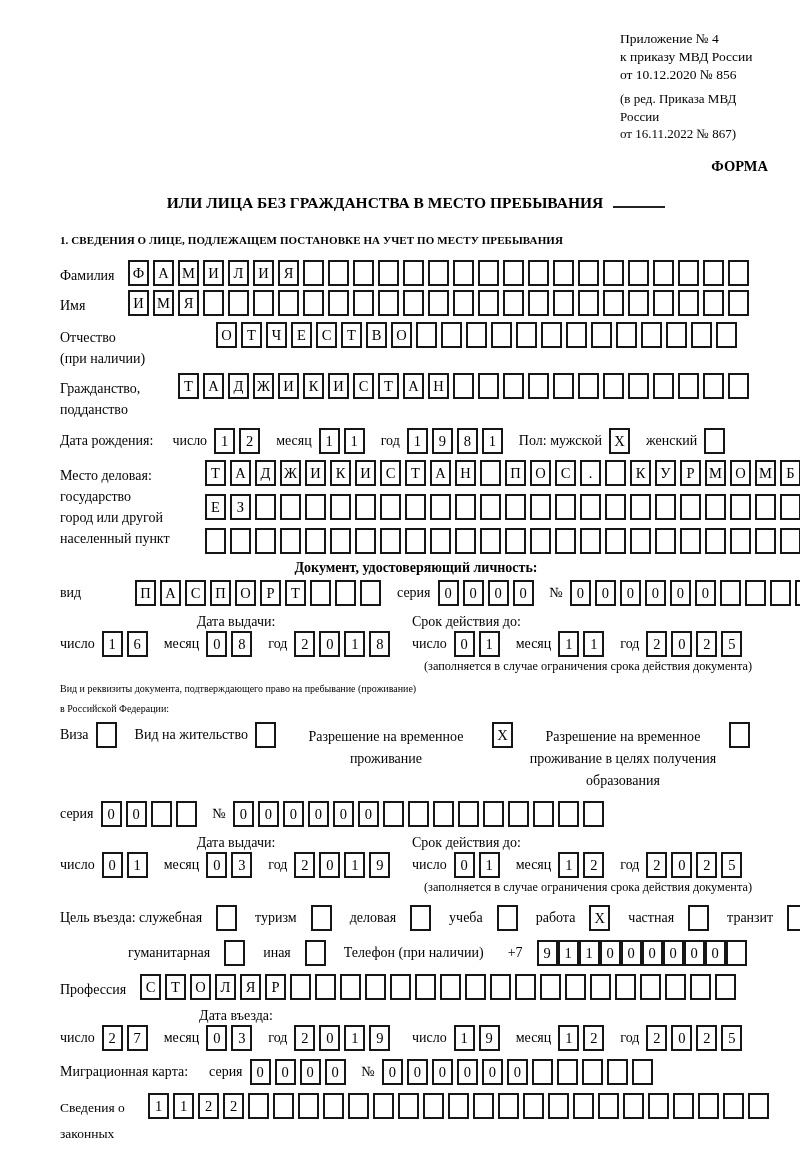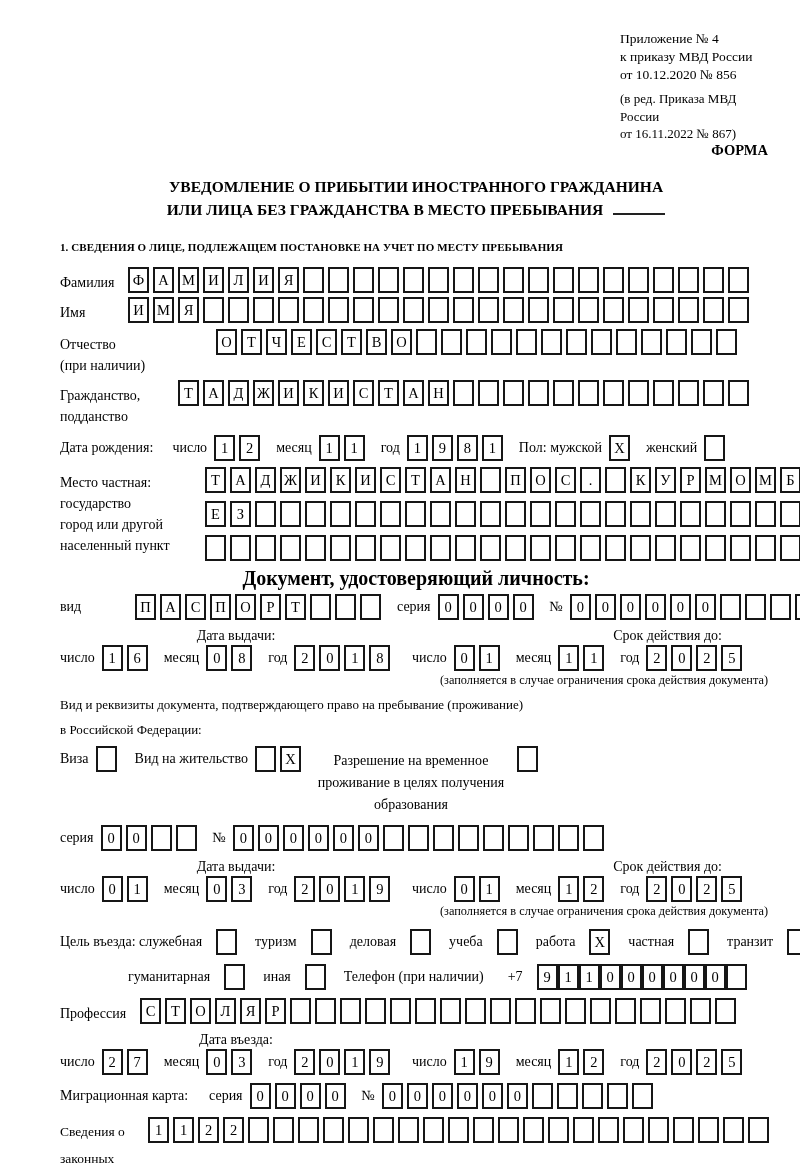--- a/index.html
+++ b/index.html
@@ -2,21 +2,21 @@
 <html><head>
 <meta charset="utf-8">
 <style>
   * { box-sizing: border-box; margin: 0; padding: 0; }
   html, body { width: 800px; height: 1163px; background: #ffffff; color: #000;
     font-family: "Liberation Serif", "DejaVu Serif", serif; font-size: 14px; overflow: hidden; }
   .page { padding: 30px 28px 0 60px; width: 800px; height: 1163px; }
 
   .appendix { margin-left: 560px; font-size: 13.5px; line-height: 1.32; }
   .edition { margin-top: 7px; font-size: 13px; line-height: 1.32; }
-  .form-label { text-align: right; margin-top: 0; margin-right: 4px; font-weight: bold; font-size: 14.5px; }
+  .form-label { text-align: right; margin-top: 16px; margin-right: 4px; font-weight: bold; font-size: 14.5px; }
 
   .title { text-align: center; font-weight: bold; font-size: 15.5px; line-height: 1.5; margin-top: 16px; }
   .tblank { display: inline-block; width: 52px; border-bottom: 2px solid #222; height: 14px; margin-left: 10px; }
 
   .sec-heading { margin-top: 20px; font-weight: bold; font-size: 11px; letter-spacing: 0.1px; }
 
   .cells { display: flex; flex: none; }
   .cell { flex: none; width: 21px; height: 26px; border: 2px solid #161616; margin-right: 4px;
     display: flex; align-items: center; justify-content: center; font-size: 14.5px; background: #fff; }
 
@@ -31,31 +31,31 @@
   .mt8 { margin-top: 8px; }
   .mt10 { margin-top: 10px; }
   .mt14 { margin-top: 14px; }
 
   .lb { flex: none; padding-top: 5px; margin-right: 7px; }
   .lbg { flex: none; padding-top: 5px; margin: 0 7px 0 12px; }
 
   .rowgap8 > .cells { margin-top: 8px; }
   .rowgap8 > .cells:first-child { margin-top: 0; }
 
-  .center-bold { text-align: center; font-weight: bold; font-size: 20px; margin-top: 6px; }
+  .center-bold { text-align: center; font-weight: bold; font-size: 14px; margin-top: 6px; }
 
   .dhead { display: flex; margin-top: 8px; }
   .dh-left { width: 352px; text-align: center; }
-  .dh-right { width: 310px; text-align: right; }
+  .dh-right { width: 310px; text-align: left; }
   .dgrow { display: flex; margin-top: 1px; }
   .dg { display: flex; }
   .dg-left { width: 352px; }
-  .note { text-align: right; font-size: 12.3px; margin-top: 2px; margin-right: 4px; }
-
-  .intro { margin-top: 9px; font-size: 13px; }
+  .note { text-align: right; font-size: 12.3px; margin-top: 2px; margin-right: 20px; }
+
+  .intro { margin-top: 9px; font-size: 10px; }
   .optrow { display: flex; margin-top: 8px; align-items: flex-start; }
   .olabel { flex: none; padding-top: 5px; margin-right: 7px; text-align: right; }
   .oblock { flex: none; text-align: center; line-height: 1.55; margin: 0 8px; padding-top: 4px; }
   .wb190 { width: 196px; }
   .wb200 { width: 196px; }
   .ml14 { margin-left: 14px; }
 
   .purp { display: flex; margin-top: 10px; align-items: flex-start; gap: 8px; }
   .purp .olabel { margin-right: 6px; }
   .purp .cell { margin-right: 0; }
@@ -75,21 +75,20 @@
     <div>к приказу МВД России</div>
     <div>от 10.12.2020 № 856</div>
     <div class="edition">
       <div>(в ред. Приказа МВД России</div>
       <div>от 16.11.2022 № 867)</div>
     </div>
   </div>
   <div class="form-label">ФОРМА</div>
 
   <div class="title">
-    <div>УВЕДОМЛЕНИЕ О ПРИБЫТИИ ИНОСТРАННОГО ГРАЖДАНИНА</div>
     <div><span>ИЛИ ЛИЦА БЕЗ ГРАЖДАНСТВА В МЕСТО ПРЕБЫВАНИЯ</span><span class="tblank"></span></div>
   </div>
 
   <div class="sec-heading">1. СВЕДЕНИЯ О ЛИЦЕ, ПОДЛЕЖАЩЕМ ПОСТАНОВКЕ НА УЧЕТ ПО МЕСТУ ПРЕБЫВАНИЯ</div>
 
   <div class="frow mt14">
     <div class="flabel w68">Фамилия</div>
     <div class="cells">
         <div class="cell">Ф</div>
         <div class="cell">А</div>
@@ -232,21 +231,21 @@
         <div class="cell">1</div>
       </div>
     <span class="lbg">Пол: мужской</span>
     <div class="cell">X</div>
     <span class="lbg">женский</span>
     <div class="cell"></div>
   </div>
 
   <div class="frow mt6">
     <div class="flabel w145">
-      <div>Место частная:</div>
+      <div>Место деловая:</div>
       <div>государство</div>
       <div>город или другой</div>
       <div>населенный пункт</div>
     </div>
     <div class="rowgap8">
       <div class="cells">
           <div class="cell">Т</div>
           <div class="cell">А</div>
           <div class="cell">Д</div>
           <div class="cell">Ж</div>
@@ -411,20 +410,21 @@
   <div class="note">(заполняется в случае ограничения срока действия документа)</div>
 
   <div class="intro">Вид и реквизиты документа, подтверждающего право на пребывание (проживание)</div>
   <div class="intro">в Российской Федерации:</div>
 
   <div class="optrow">
     <span class="olabel">Виза</span>
     <div class="cell"></div>
     <span class="olabel ml14">Вид на жительство</span>
     <div class="cell"></div>
+    <div class="oblock wb190">Разрешение на временное проживание</div>
     <div class="cell">X</div>
     <div class="oblock wb200">Разрешение на временное проживание в целях получения образования</div>
     <div class="cell"></div>
   </div>
 
   <div class="frow mt10">
     <span class="lb">серия</span>
     <div class="cells">
         <div class="cell">0</div>
         <div class="cell">0</div>

